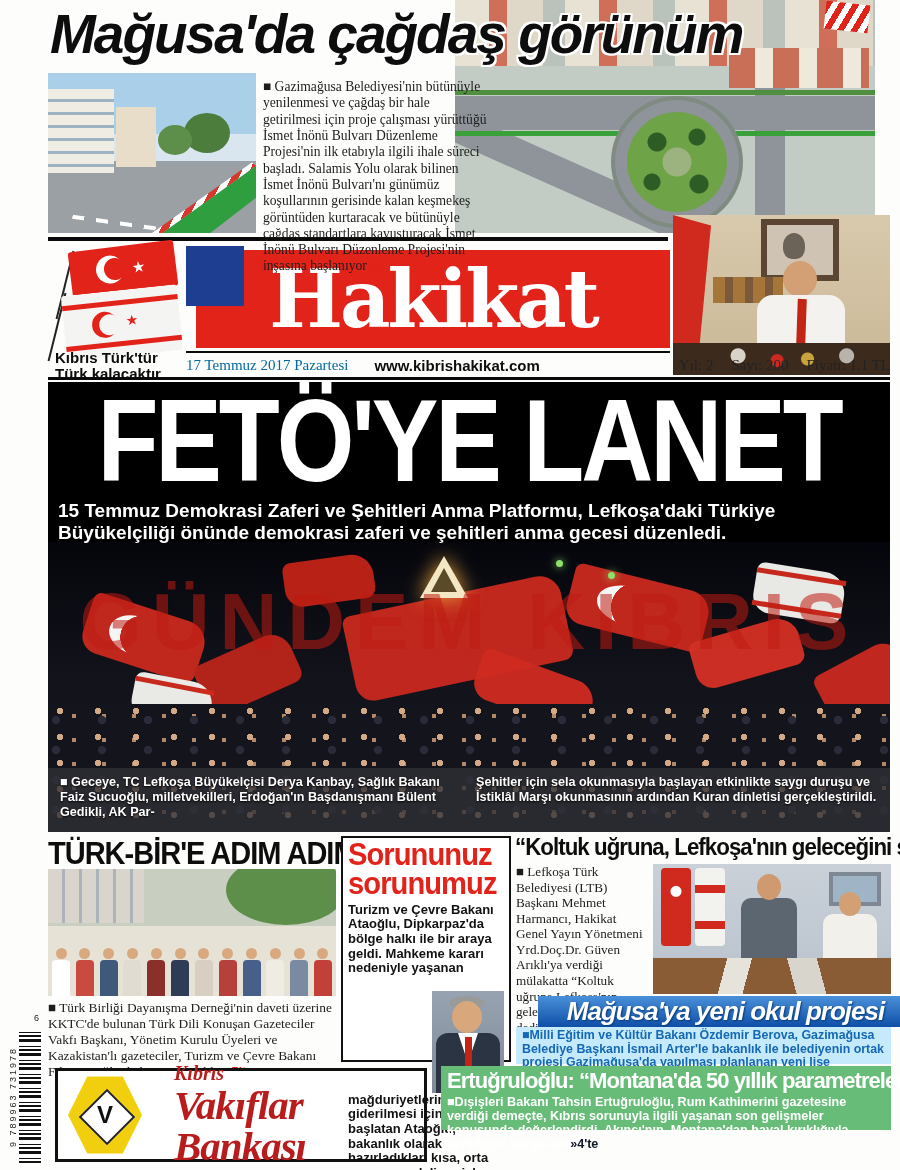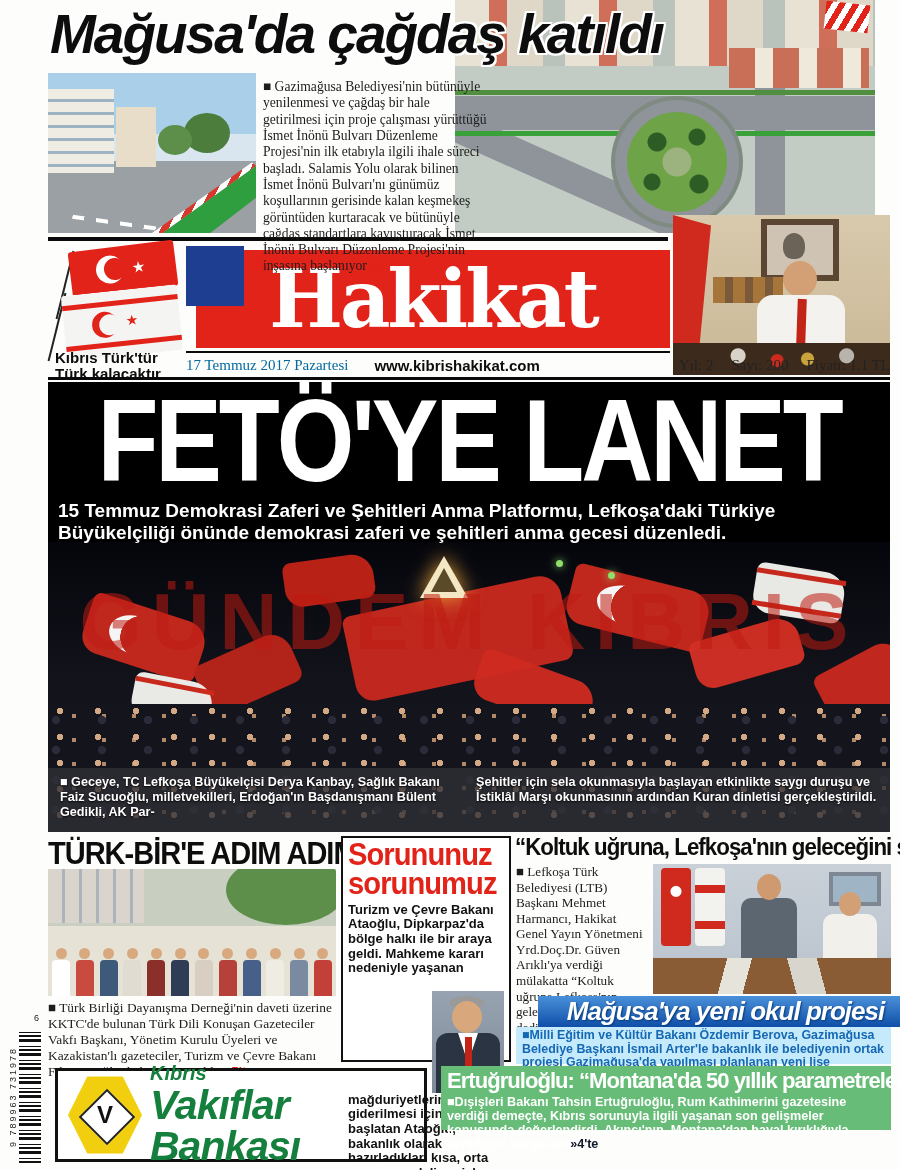--- a/index.html
+++ b/index.html
@@ -149,21 +149,21 @@
   #turkbir-caption{position:absolute;left:48px;top:1000px;width:292px;
      font-family:"Liberation Serif",serif;font-size:13.4px;line-height:1.2;color:#1c1c1c;}
 
   #ad-box{position:absolute;left:55px;top:1068px;width:372px;height:94px;border:3px solid #111;background:#fff;
      display:flex;align-items:center;box-sizing:border-box;padding-left:10px;}
   #ad-hex{width:74px;height:80px;position:relative;flex:none;
      clip-path:polygon(26% 2%,74% 2%,100% 50%,74% 98%,26% 98%,0 50%);background:#f2cf0e;}
   #ad-hex .diamond{position:absolute;left:19px;top:22px;width:36px;height:36px;background:#fff;transform:rotate(45deg);
      border:2px solid #222;}
   #ad-hex .vletter{position:absolute;left:0;top:26px;width:74px;text-align:center;font-weight:bold;font-size:24px;color:#111;}
-  #ad-text{margin-left:8px;font-style:italic;color:#15803d;line-height:1;}
+  #ad-text{margin-left:32px;font-style:italic;color:#b91c1c;line-height:1;font-family:Liberation Serif, serif;}
   #ad-text .l1{font-size:20px;font-weight:bold;margin-bottom:2px;}
   #ad-text .l2{font-size:41px;font-weight:bold;letter-spacing:-1px;}
 
   
   #sorun-box{position:absolute;left:341px;top:836px;width:170px;height:226px;border:2px solid #111;background:#fff;
      box-sizing:border-box;padding:2px 5px;}
   #sorun-h{color:#e2231a;font-weight:bold;font-size:31px;line-height:.95;letter-spacing:-1px;transform:scaleX(.94);transform-origin:left;}
   #sorun-body{margin-top:4px;font-size:13px;font-weight:bold;line-height:1.12;color:#111;}
   #sorun-body .spacer{float:right;width:0;height:86px;}
   #inset-portrait{float:right;clear:right;width:72px;height:102px;margin:2px 0 0 4px;position:relative;
@@ -235,21 +235,21 @@
   </div>
   <div class="photo" id="photo-street">
     <div class="b1"></div>
       <div class="b2"></div>
       <div class="tree1"></div>
       <div class="tree2"></div>
     <div class="lane"></div>
       <div class="curb"></div>
       <div class="dash"></div>
   </div>
-  <div id="top-headline">Mağusa'da çağdaş katıldı</div>
+  <div id="top-headline">Mağusa'da çağdaş görünüm</div>
   <div id="top-story-body"><span>■ Gazimağusa Belediyesi'nin bütünüyle yenilenmesi ve çağdaş bir hale getirilmesi için proje çalışması yürüttüğü İsmet İnönü Bulvarı Düzenleme Projesi'nin ilk etabıyla ilgili ihale süreci başladı. Salamis Yolu olarak bilinen İsmet İnönü Bulvarı'nı günümüz koşullarının gerisinde kalan keşmekeş görüntüden kurtaracak ve bütünüyle çağdaş standartlara kavuşturacak İsmet İnönü Bulvarı Düzenleme Projesi'nin inşasına başlanıyor </span><span class="more">»8</span></div>
 
   <div id="rule-top"></div>
   <div id="flags">
     <div class="flagpole p1"></div>
       <div class="flagpole p2"></div>
     <div class="flag-tr">
         <div class="cres"></div>
         <div class="star">★</div>
       </div>

